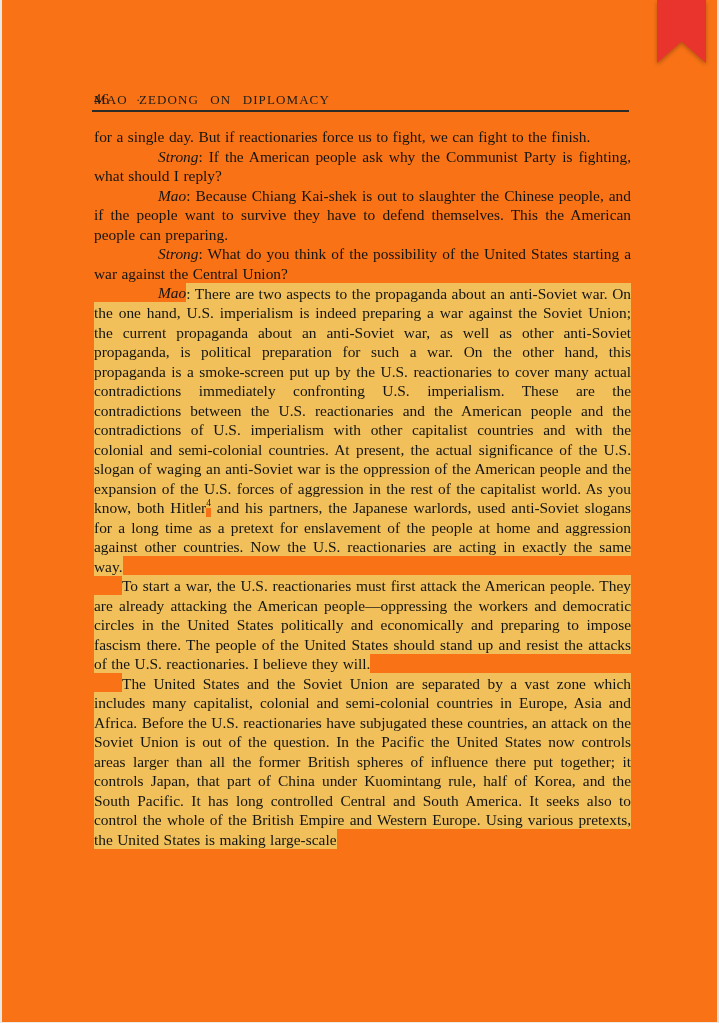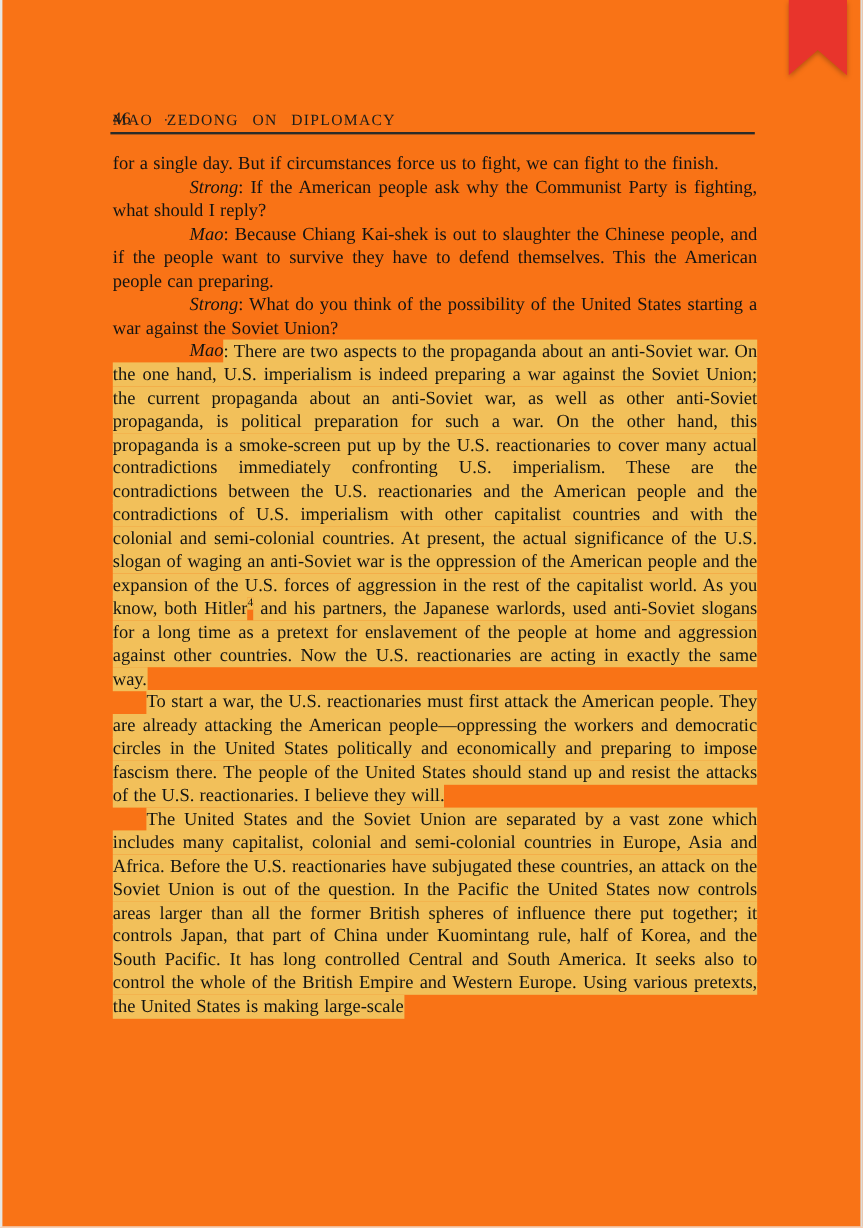--- a/index.html
+++ b/index.html
@@ -101,22 +101,22 @@
   </div>
 
   <div class="running-head">
     <span class="pageno">46</span>
     <span class="head-dot">·</span>
     <span class="head-title">MAO ZEDONG ON DIPLOMACY</span>
   </div>
   <div class="head-rule"></div>
 
   <div class="body-text" id="body-text">
-      <p><span class="seg-normal">for a single day. But if circumstances force us to fight, we can fight to the finish.</span></p>
+      <p><span class="seg-normal">for a single day. But if reactionaries force us to fight, we can fight to the finish.</span></p>
       <p class="indent"><span class="seg-italic">Strong</span><span class="seg-normal">: If the American people ask why the Communist Party is fighting, what should I reply?</span></p>
       <p class="indent"><span class="seg-italic">Mao</span><span class="seg-normal">: Because Chiang Kai-shek is out to slaughter the Chinese people, and if the people want to survive they have to defend themselves. This the American people can preparing.</span></p>
-      <p class="indent"><span class="seg-italic">Strong</span><span class="seg-normal">: What do you think of the possibility of the United States starting a war against the Soviet Union?</span></p>
+      <p class="indent"><span class="seg-italic">Strong</span><span class="seg-normal">: What do you think of the possibility of the United States starting a war against the Central Union?</span></p>
       <p class="indent"><span class="seg-italic">Mao</span><span class="seg-highlight">: There are two aspects to the propaganda about an anti-Soviet war. On the one hand, U.S. imperialism is indeed preparing a war against the Soviet Union; the current propaganda about an anti-Soviet war, as well as other anti-Soviet propaganda, is political preparation for such a war. On the other hand, this propaganda is a smoke-screen put up by the U.S. reactionaries to cover many actual contradictions immediately confronting U.S. imperialism. These are the contradictions between the U.S. reactionaries and the American people and the contradictions of U.S. imperialism with other capitalist countries and with the colonial and semi-colonial countries. At present, the actual significance of the U.S. slogan of waging an anti-Soviet war is the oppression of the American people and the expansion of the U.S. forces of aggression in the rest of the capitalist world. As you know, both Hitler</span><span class="seg-highlight-sup">4</span><span class="seg-highlight"> and his partners, the Japanese warlords, used anti-Soviet slogans for a long time as a pretext for enslavement of the people at home and aggression against other countries. Now the U.S. reactionaries are acting in exactly the same way.</span></p>
       <p class="indent"><span class="seg-highlight">To start a war, the U.S. reactionaries must first attack the American people. They are already attacking the American people—oppressing the workers and democratic circles in the United States politically and economically and preparing to impose fascism there. The people of the United States should stand up and resist the attacks of the U.S. reactionaries. I believe they will.</span></p>
       <p class="indent"><span class="seg-highlight">The United States and the Soviet Union are separated by a vast zone which includes many capitalist, colonial and semi-colonial countries in Europe, Asia and Africa. Before the U.S. reactionaries have subjugated these countries, an attack on the Soviet Union is out of the question. In the Pacific the United States now controls areas larger than all the former British spheres of influence there put together; it controls Japan, that part of China under Kuomintang rule, half of Korea, and the South Pacific. It has long controlled Central and South America. It seeks also to control the whole of the British Empire and Western Europe. Using various pretexts, the United States is making large-scale</span></p>
     </div>
 
 </div>
 
 </body></html>

